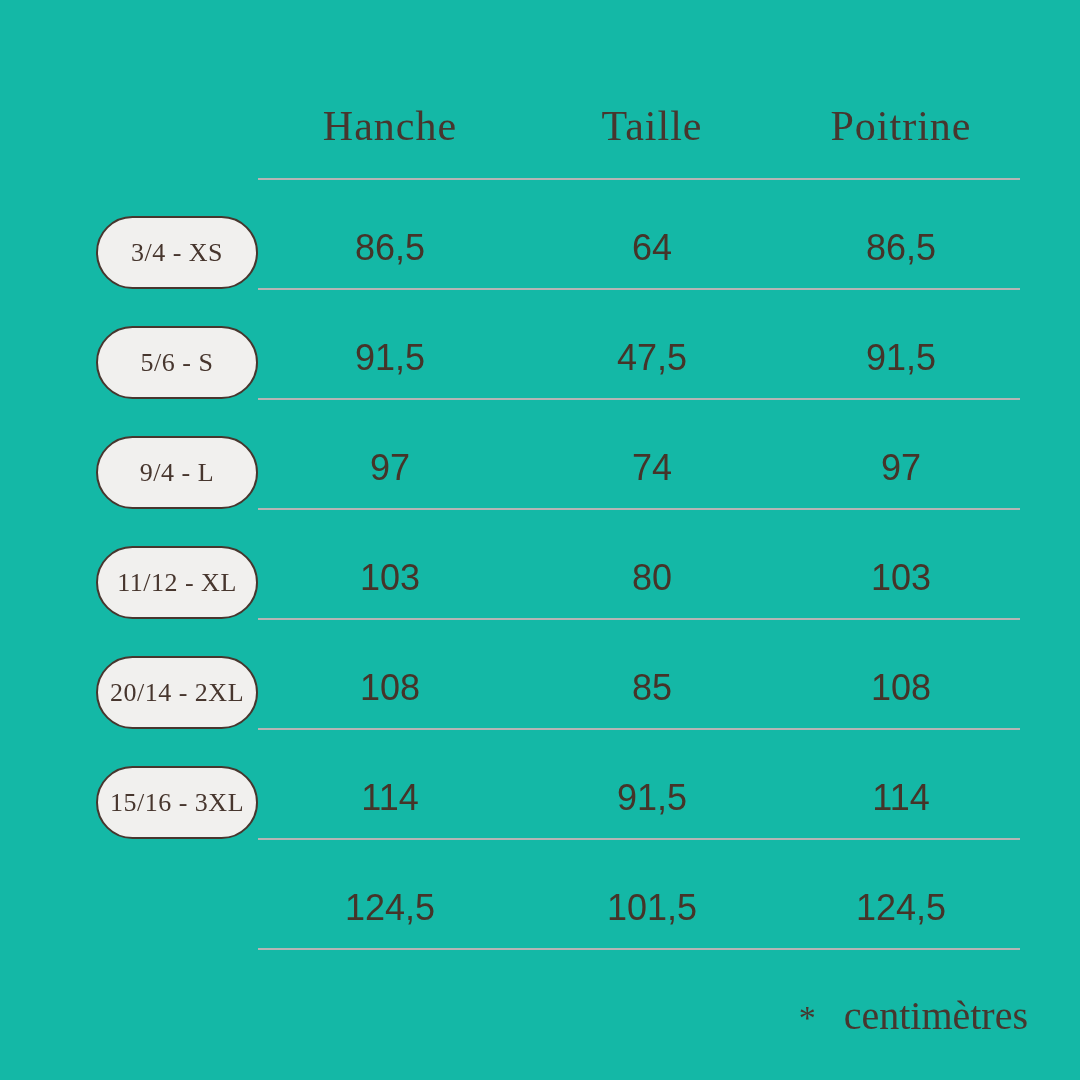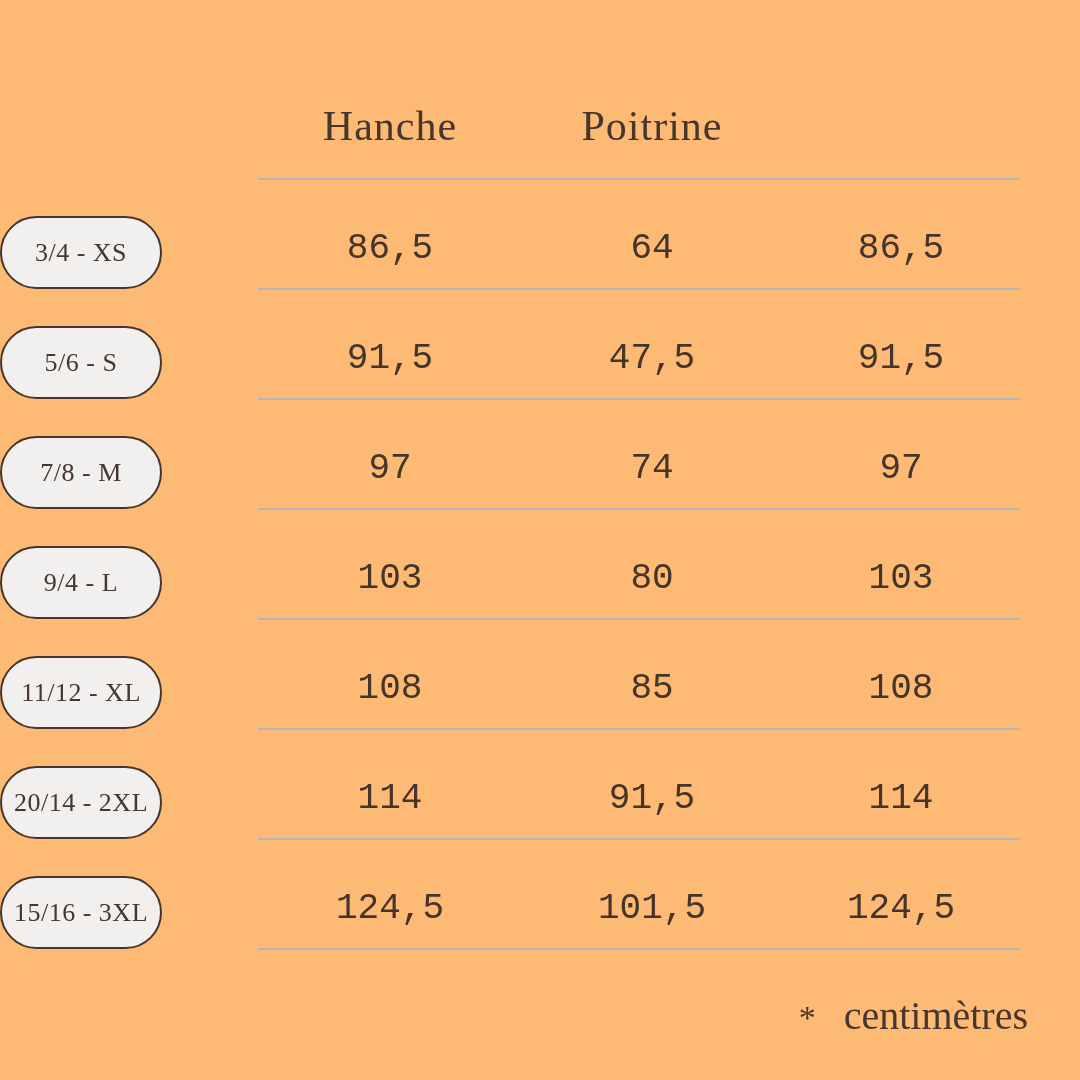--- a/index.html
+++ b/index.html
@@ -1,20 +1,20 @@
 <!DOCTYPE html>
 <html><head>
 <meta charset="utf-8">
 <style>
   html, body { margin: 0; padding: 0; }
   .canvas {
     position: relative;
     width: 1080px;
     height: 1080px;
-    background: #fdba74;
+    background: #14b8a6;
     color: #47362e;
     font-family: "Liberation Serif", serif;
     overflow: hidden;
   }
   
   .headers {
     position: absolute;
     left: 258px;
     top: 102px;
     width: 762px;
@@ -34,36 +34,36 @@
   }
   .row {
     box-sizing: border-box;
     height: 110px;
     border-top: 2px solid #b5b5b5;
     display: grid;
     grid-template-columns: 264px 260px 238px;
     justify-items: center;
     align-items: center;
     padding-top: 28px;
-    font-family: Liberation Mono, monospace;
+    font-family: Liberation Sans, sans-serif;
     font-size: 36px;
     color: #453429;
   }
   
   .pills {
     position: absolute;
     left: 0;
     top: 178px;
     width: 258px;
   }
   .pill-row {
     box-sizing: border-box;
     height: 110px;
     display: flex;
-    justify-content: flex-start;
+    justify-content: flex-end;
     align-items: flex-start;
     padding-top: 38px;
   }
   .pill {
     box-sizing: border-box;
     width: 162px;
     height: 73px;
     border: 2.5px solid #47362e;
     border-radius: 40px;
     background: #f1f0ee;
@@ -86,32 +86,30 @@
   }
   .footnote .marker { font-size: 34px; }
 </style>
 </head>
 <body>
 
 <div class="canvas">
 
   <div class="headers">
     <div>Hanche</div>
+    <div>Taille</div>
     <div>Poitrine</div>
   </div>
 
   <div class="pills">
     <div class="pill-row">
       <div class="pill">3/4 - XS</div>
     </div>
     <div class="pill-row">
       <div class="pill">5/6 - S</div>
-    </div>
-    <div class="pill-row">
-      <div class="pill">7/8 - M</div>
     </div>
     <div class="pill-row">
       <div class="pill">9/4 - L</div>
     </div>
     <div class="pill-row">
       <div class="pill">11/12 - XL</div>
     </div>
     <div class="pill-row">
       <div class="pill">20/14 - 2XL</div>
     </div>

